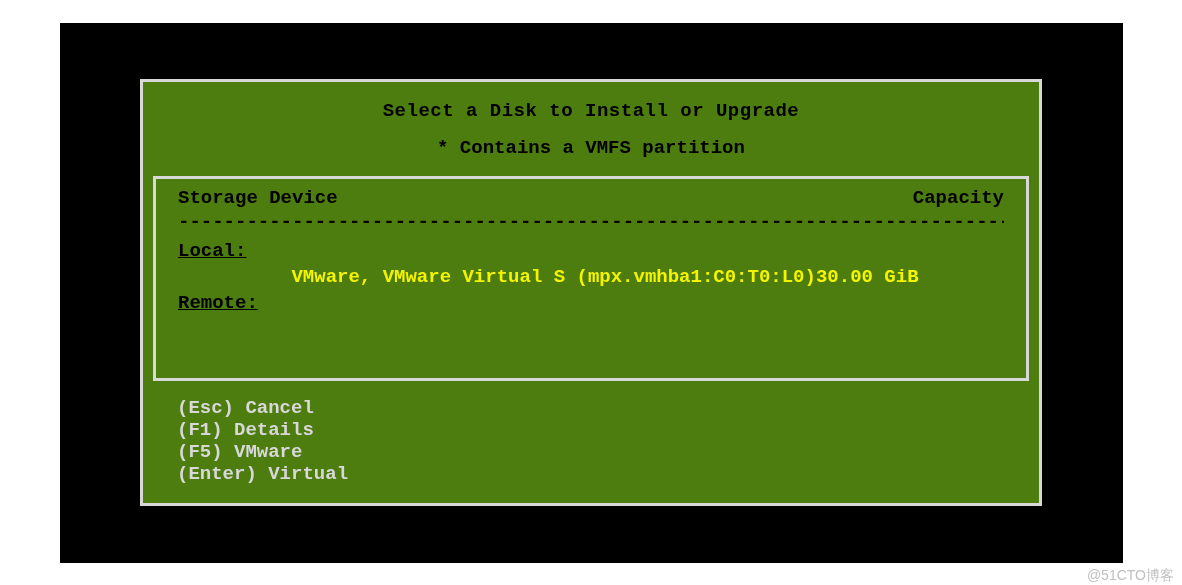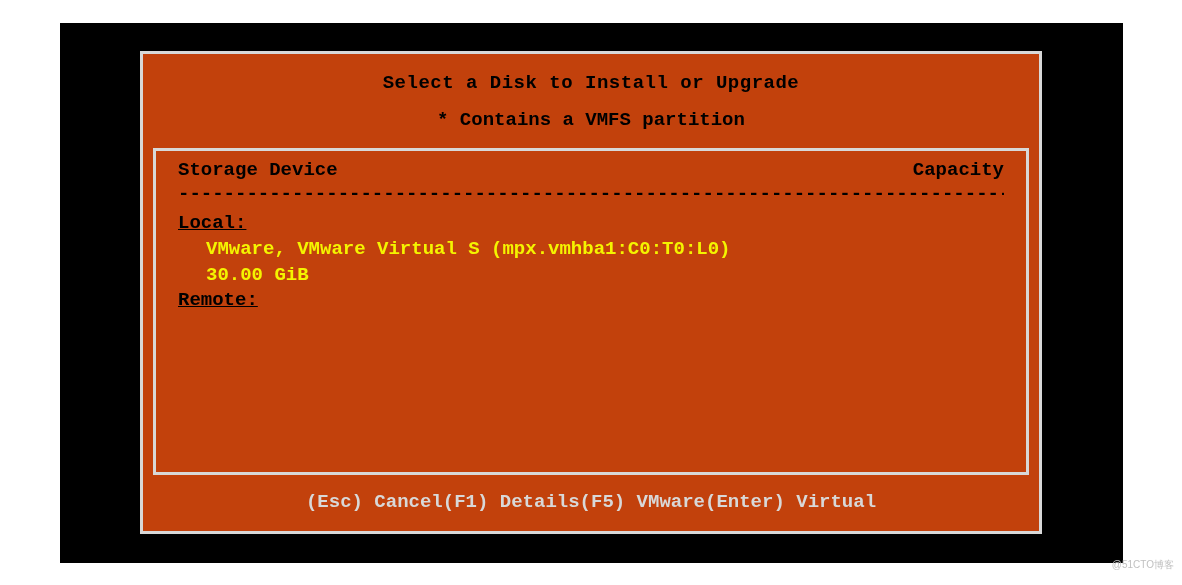--- a/index.html
+++ b/index.html
@@ -18,22 +18,22 @@
     .outer-frame {
       width: 1063px;
       height: 540px;
       background: #000000;
       display: flex;
       align-items: center;
       justify-content: center;
     }
     .dialog {
       width: 902px;
-      height: 483px;
-      background: #c2410c;
+      height: 427px;
+      background: #4d7c0f;
       border: 3px solid #d8d8d8;
       padding: 4px;
       display: flex;
       flex-direction: column;
     }
     .dialog-inner {
       flex: 1;
       display: flex;
       flex-direction: column;
     }
@@ -75,40 +75,40 @@
       color: #000000;
       line-height: 1.35;
       text-decoration: underline;
     }
     .disk-row {
       display: flex;
       justify-content: center;
       color: #f4f400;
       padding-left: 28px;
       line-height: 1.35;
-      flex-direction: column;
     }
     .remote-none {
       color: #000000;
       padding-left: 28px;
       line-height: 1.35;
     }
     .footer {
       display: flex;
-      justify-content: center;
+      justify-content: flex-end;
       padding: 16px 30px 14px 30px;
       color: #d8d8d8;
+      flex-direction: column;
     }
     .footer-item { white-space: pre; }
     .watermark {
       position: absolute;
       right: 8px;
-      bottom: 13px;
+      bottom: 0;
       font-family: Arial, sans-serif;
-      font-size: 10px;
+      font-size: 14px;
       font-weight: normal;
       color: #c0c0c0;
     }
   </style>
 </head>
 <body>
 
 <div class="outer-frame">
   <div class="dialog">
     <div class="dialog-inner">

